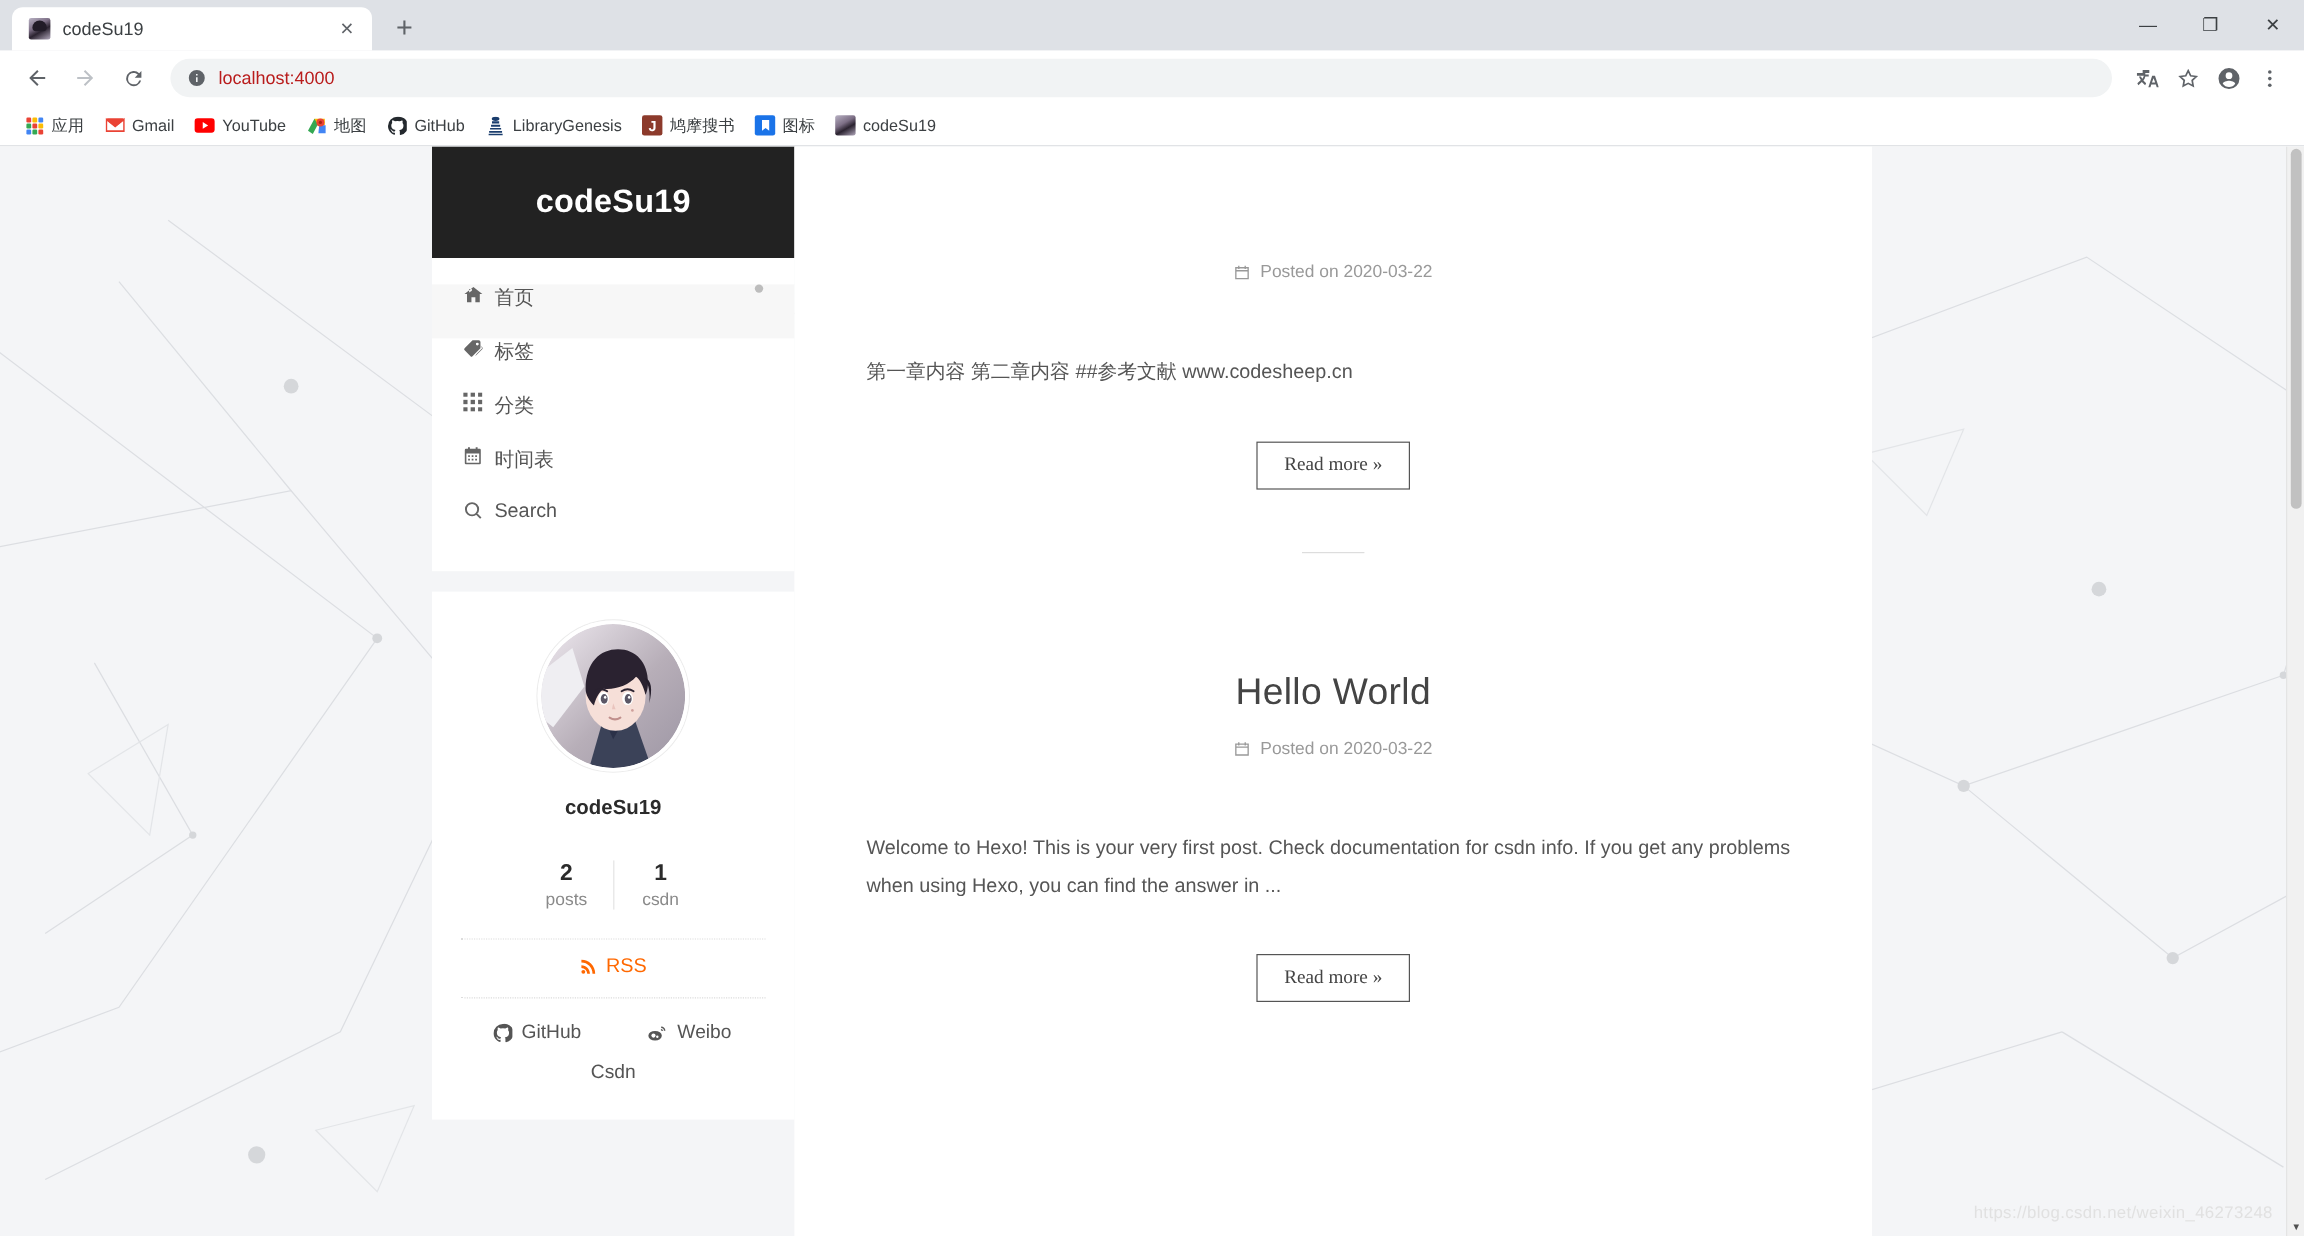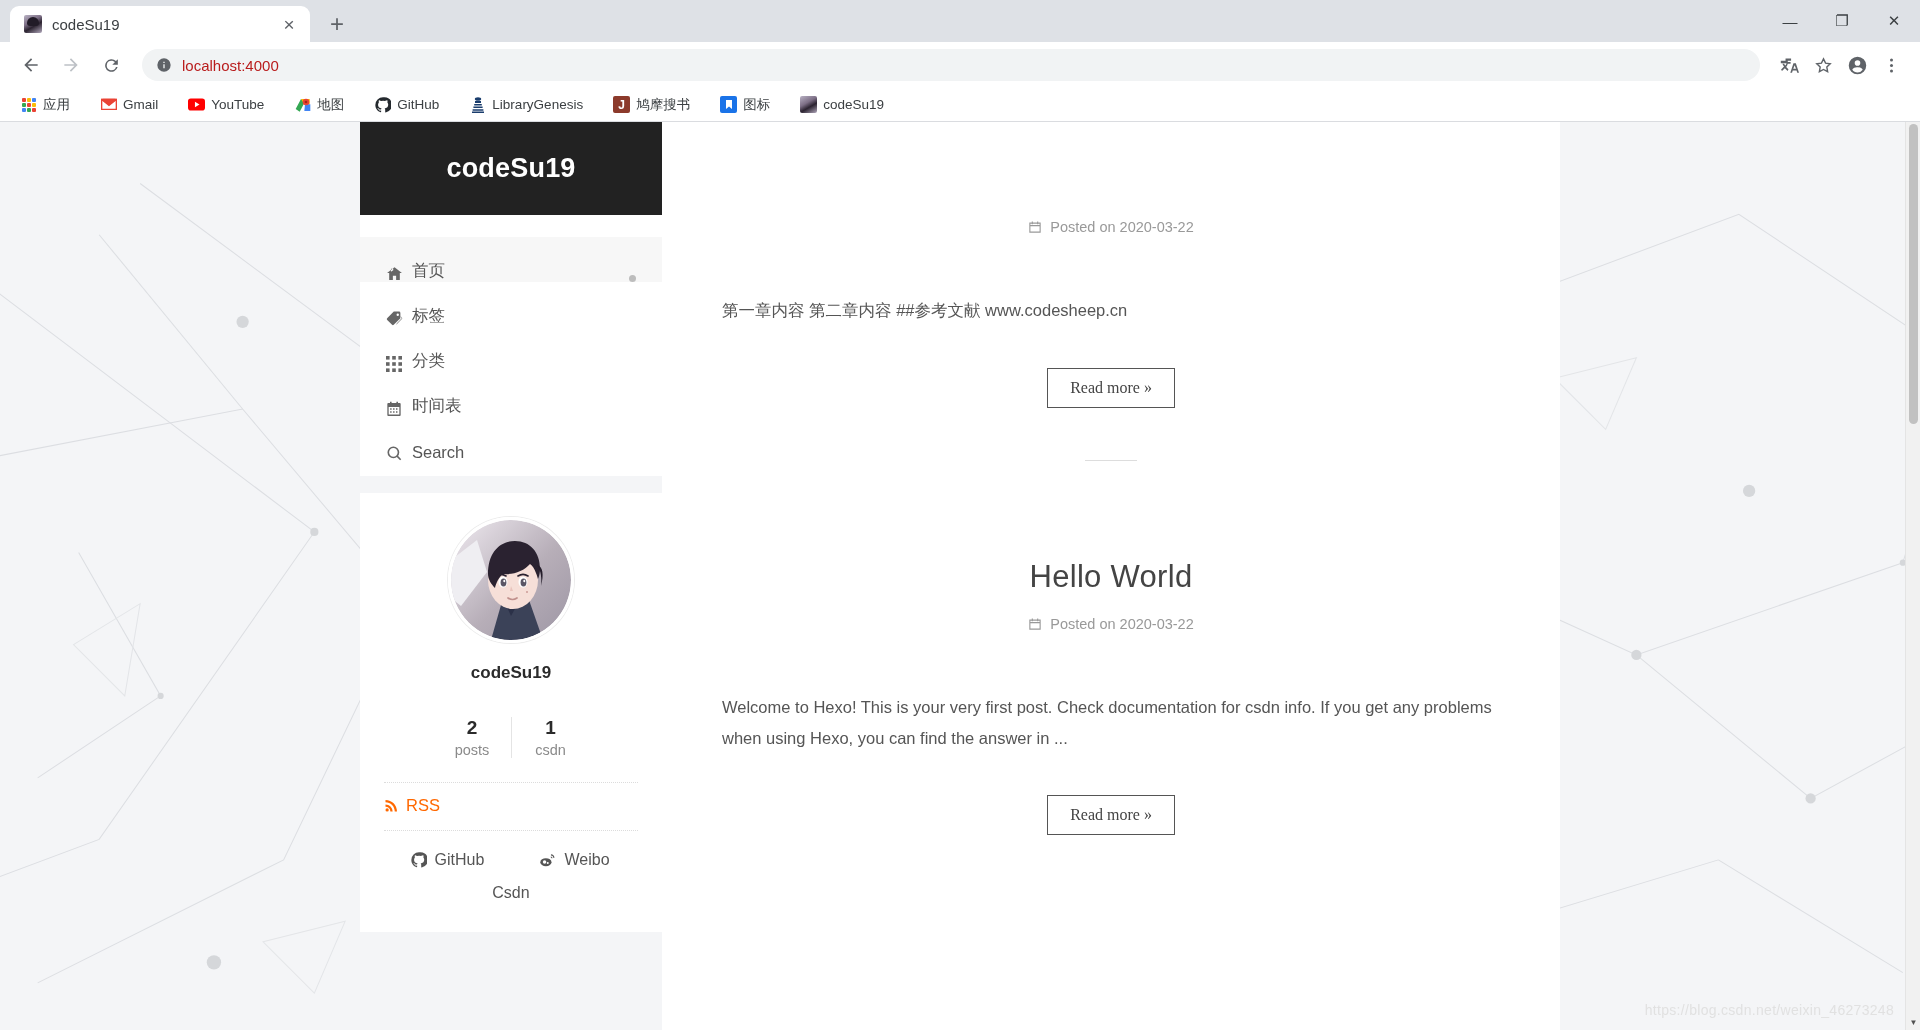--- a/index.html
+++ b/index.html
@@ -58,21 +58,21 @@
     flex: 1; height: 32px; background: #f1f3f4; border-radius: 16px;
     display: flex; align-items: center; padding: 0 14px; gap: 10px; margin: 0 8px;
   }
   .omnibox-url { font-size: 15px; color: #b91c1c; }
   .tb-right { display: flex; align-items: center; gap: 4px; }
   .tb-icon { width: 30px; height: 30px; display:flex; align-items:center; justify-content:center;
     color: #5f6368; cursor: pointer; }
 
   .bookmarks {
     height: 34px; background: #ffffff; display: flex; align-items: center;
-    padding: 0 12px; gap: 14px; flex: 0 0 34px; border-bottom: 1px solid #dadce0;
+    padding: 0 12px; gap: 1px; flex: 0 0 34px; border-bottom: 1px solid #dadce0;
   }
   .bm { display: flex; align-items: center; gap: 6px; padding: 3px 8px;
     border-radius: 4px; cursor: pointer; font-size: 13.5px; color: #3c4043; white-space: nowrap; }
   .bm-ico { width: 17px; height: 17px; flex: 0 0 17px; display:flex; align-items:center;
     justify-content:center; font-size: 11px; border-radius: 2px; }
 
   
   .ico-apps { display: grid; grid-template-columns: repeat(3,4px); grid-template-rows: repeat(3,4px);
     gap: 1px; }
   .ico-apps i { display:block; width:4px; height:4px; border-radius: 1px; }
@@ -94,21 +94,21 @@
   .sidebar { width: 302px; flex: 0 0 302px; }
   .site-header {
     background: #222222; height: 93px; display: flex; align-items: center;
     justify-content: center;
   }
   .site-title {
     color: #fff; font-size: 27px; font-weight: 700; letter-spacing: .2px;
   }
   .nav-card { background: #fff; padding-top: 22px; padding-bottom: 14px; }
   .nav-item {
-    display: flex; align-items: flex-end; height: 45px; padding: 0 26px;
+    display: flex; align-items: flex-start; height: 45px; padding: 0 26px;
     color: #555; font-size: 16.5px; cursor: pointer; position: relative;
   }
   .nav-item.active { background: #f7f7f7; }
   .nav-ico { width: 26px; flex: 0 0 26px; color: #666; display: flex; align-items: center; }
   .nav-label { flex: 1; }
   .nav-dot { width: 7px; height: 7px; border-radius: 50%; background: #bdbdbd; }
 
   .profile-card {
     background: #fff; margin-top: 17px; padding: 24px 24px 30px;
     display: flex; flex-direction: column; align-items: center;
@@ -118,21 +118,21 @@
     border: 3px solid #fff; box-shadow: 0 0 0 1px #ececec;
   }
   .profile-name { margin-top: 20px; font-size: 17px; font-weight: 700; color: #2b2b2b; }
   .stats { display: flex; margin-top: 34px; width: 100%; justify-content: center; }
   .stat { flex: 0 0 78px; text-align: center; }
   .stat + .stat { border-left: 1px solid #e4e4e4; }
   .stat-num { font-size: 19px; font-weight: 700; color: #2b2b2b; }
   .stat-label { font-size: 14.5px; color: #8a8a8a; margin-top: 3px; }
 
   .rss-row {
-    margin-top: 24px; width: 100%; padding: 13px 0; text-align: left;
+    margin-top: 24px; width: 100%; padding: 13px 0; text-align: center;
     border-top: 1px dotted #dcdcdc; border-bottom: 1px dotted #dcdcdc;
   }
   .rss-link { color: #ff6800; font-size: 16.5px; display: inline-flex; align-items: center; gap: 7px;
     cursor: pointer; }
 
   .social-links {
     margin-top: 20px; width: 100%; display: flex; flex-wrap: wrap;
     justify-content: center; row-gap: 15px; column-gap: 0;
   }
   .social { width: 50%; display: flex; align-items: center; justify-content: center;

